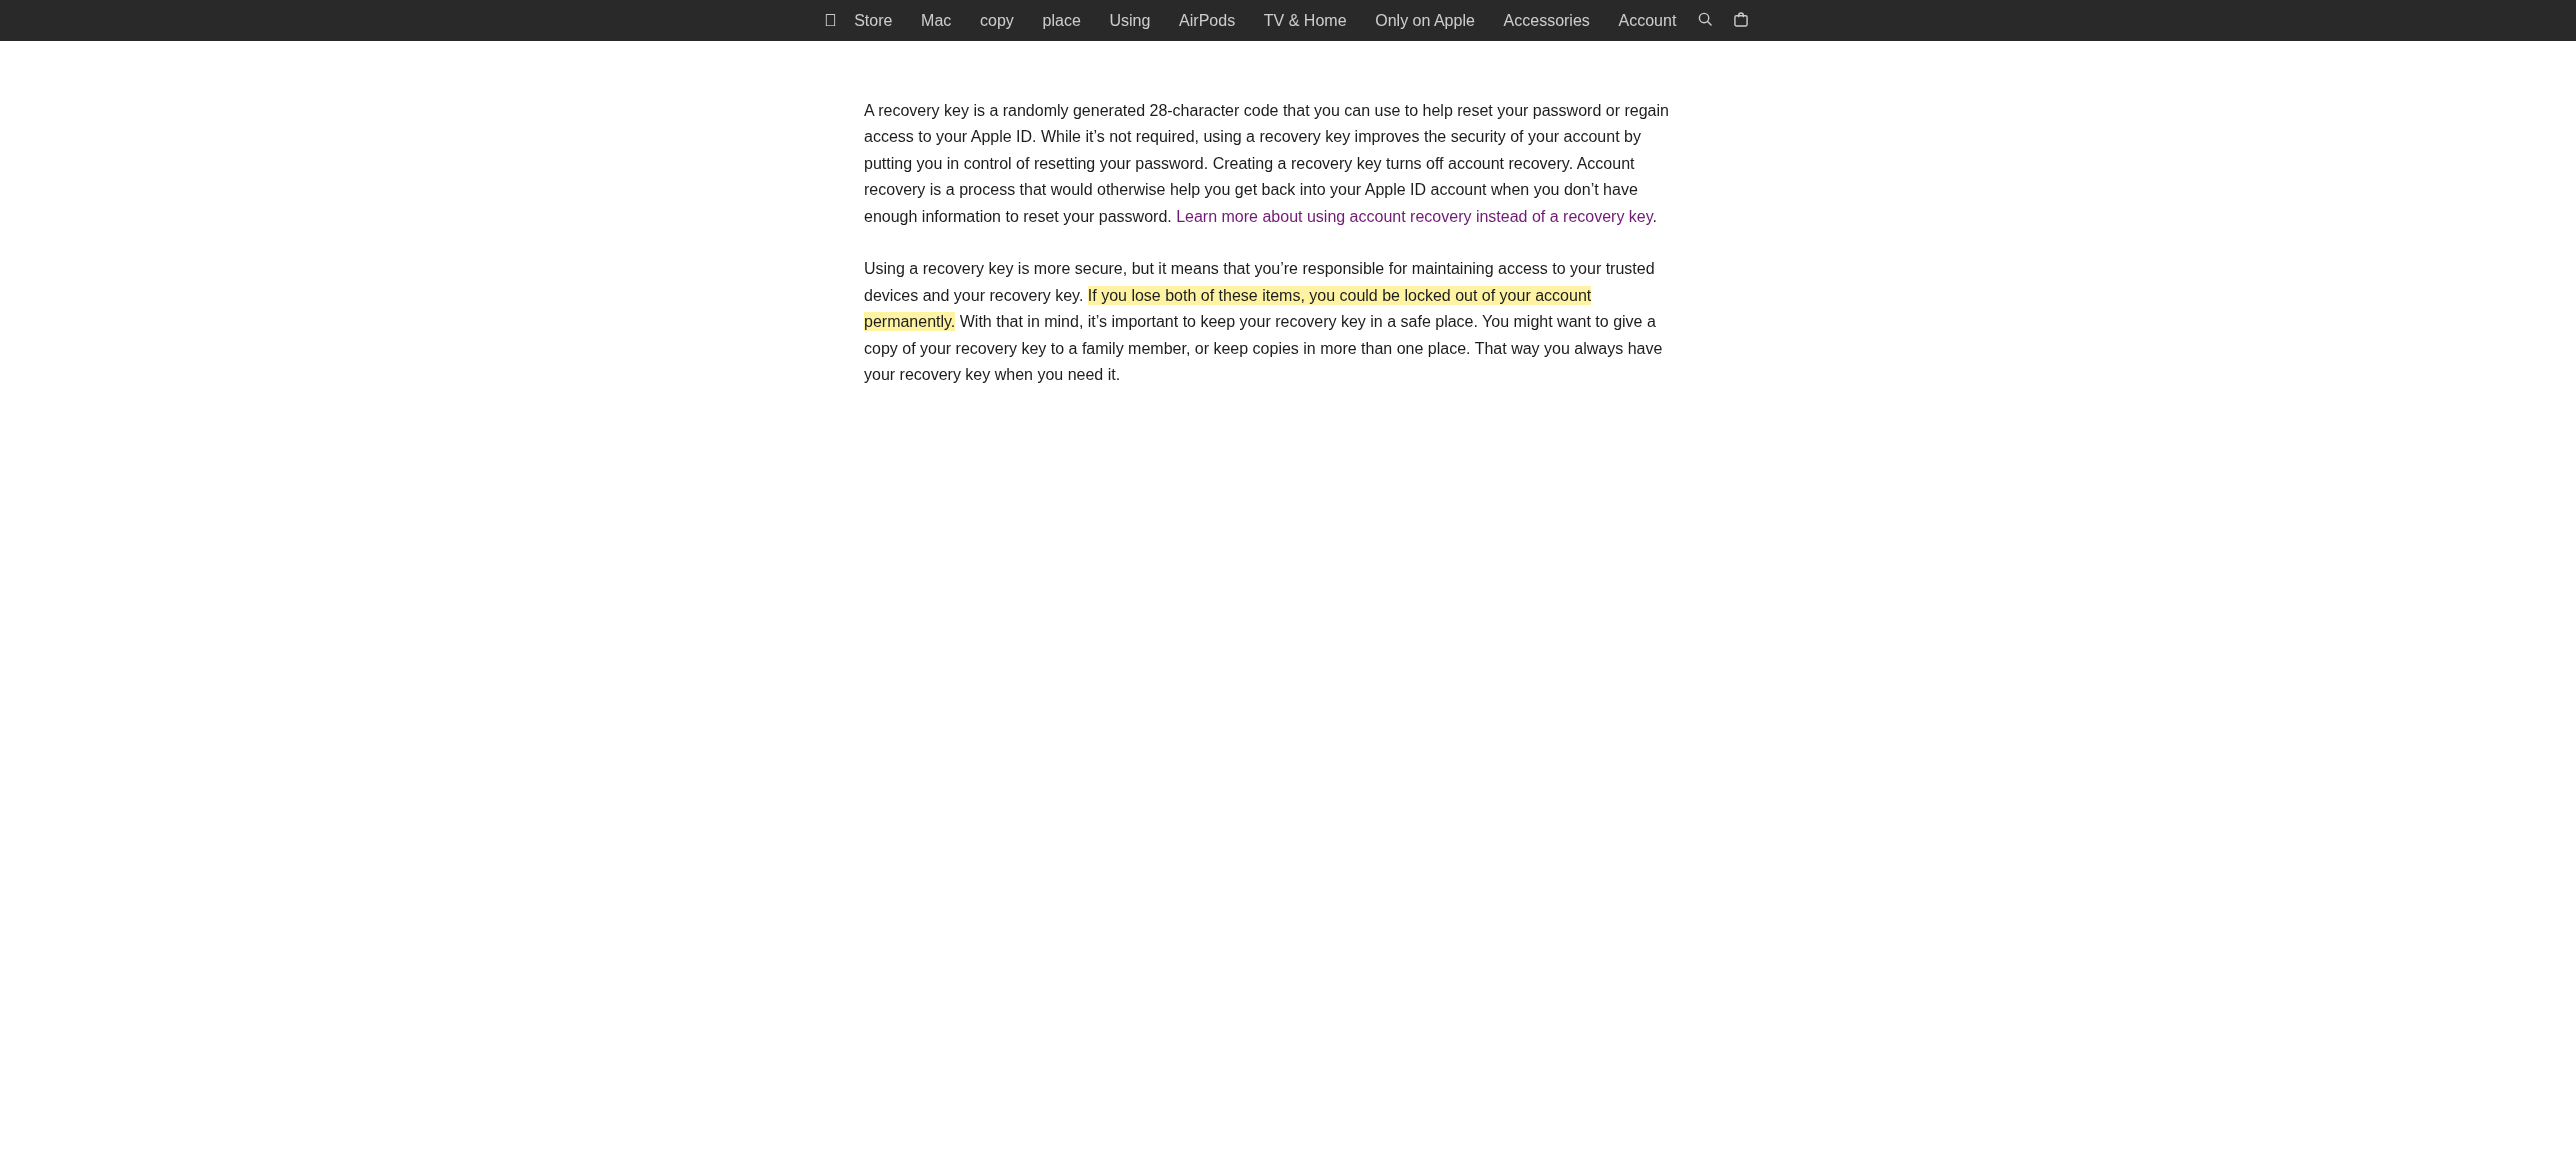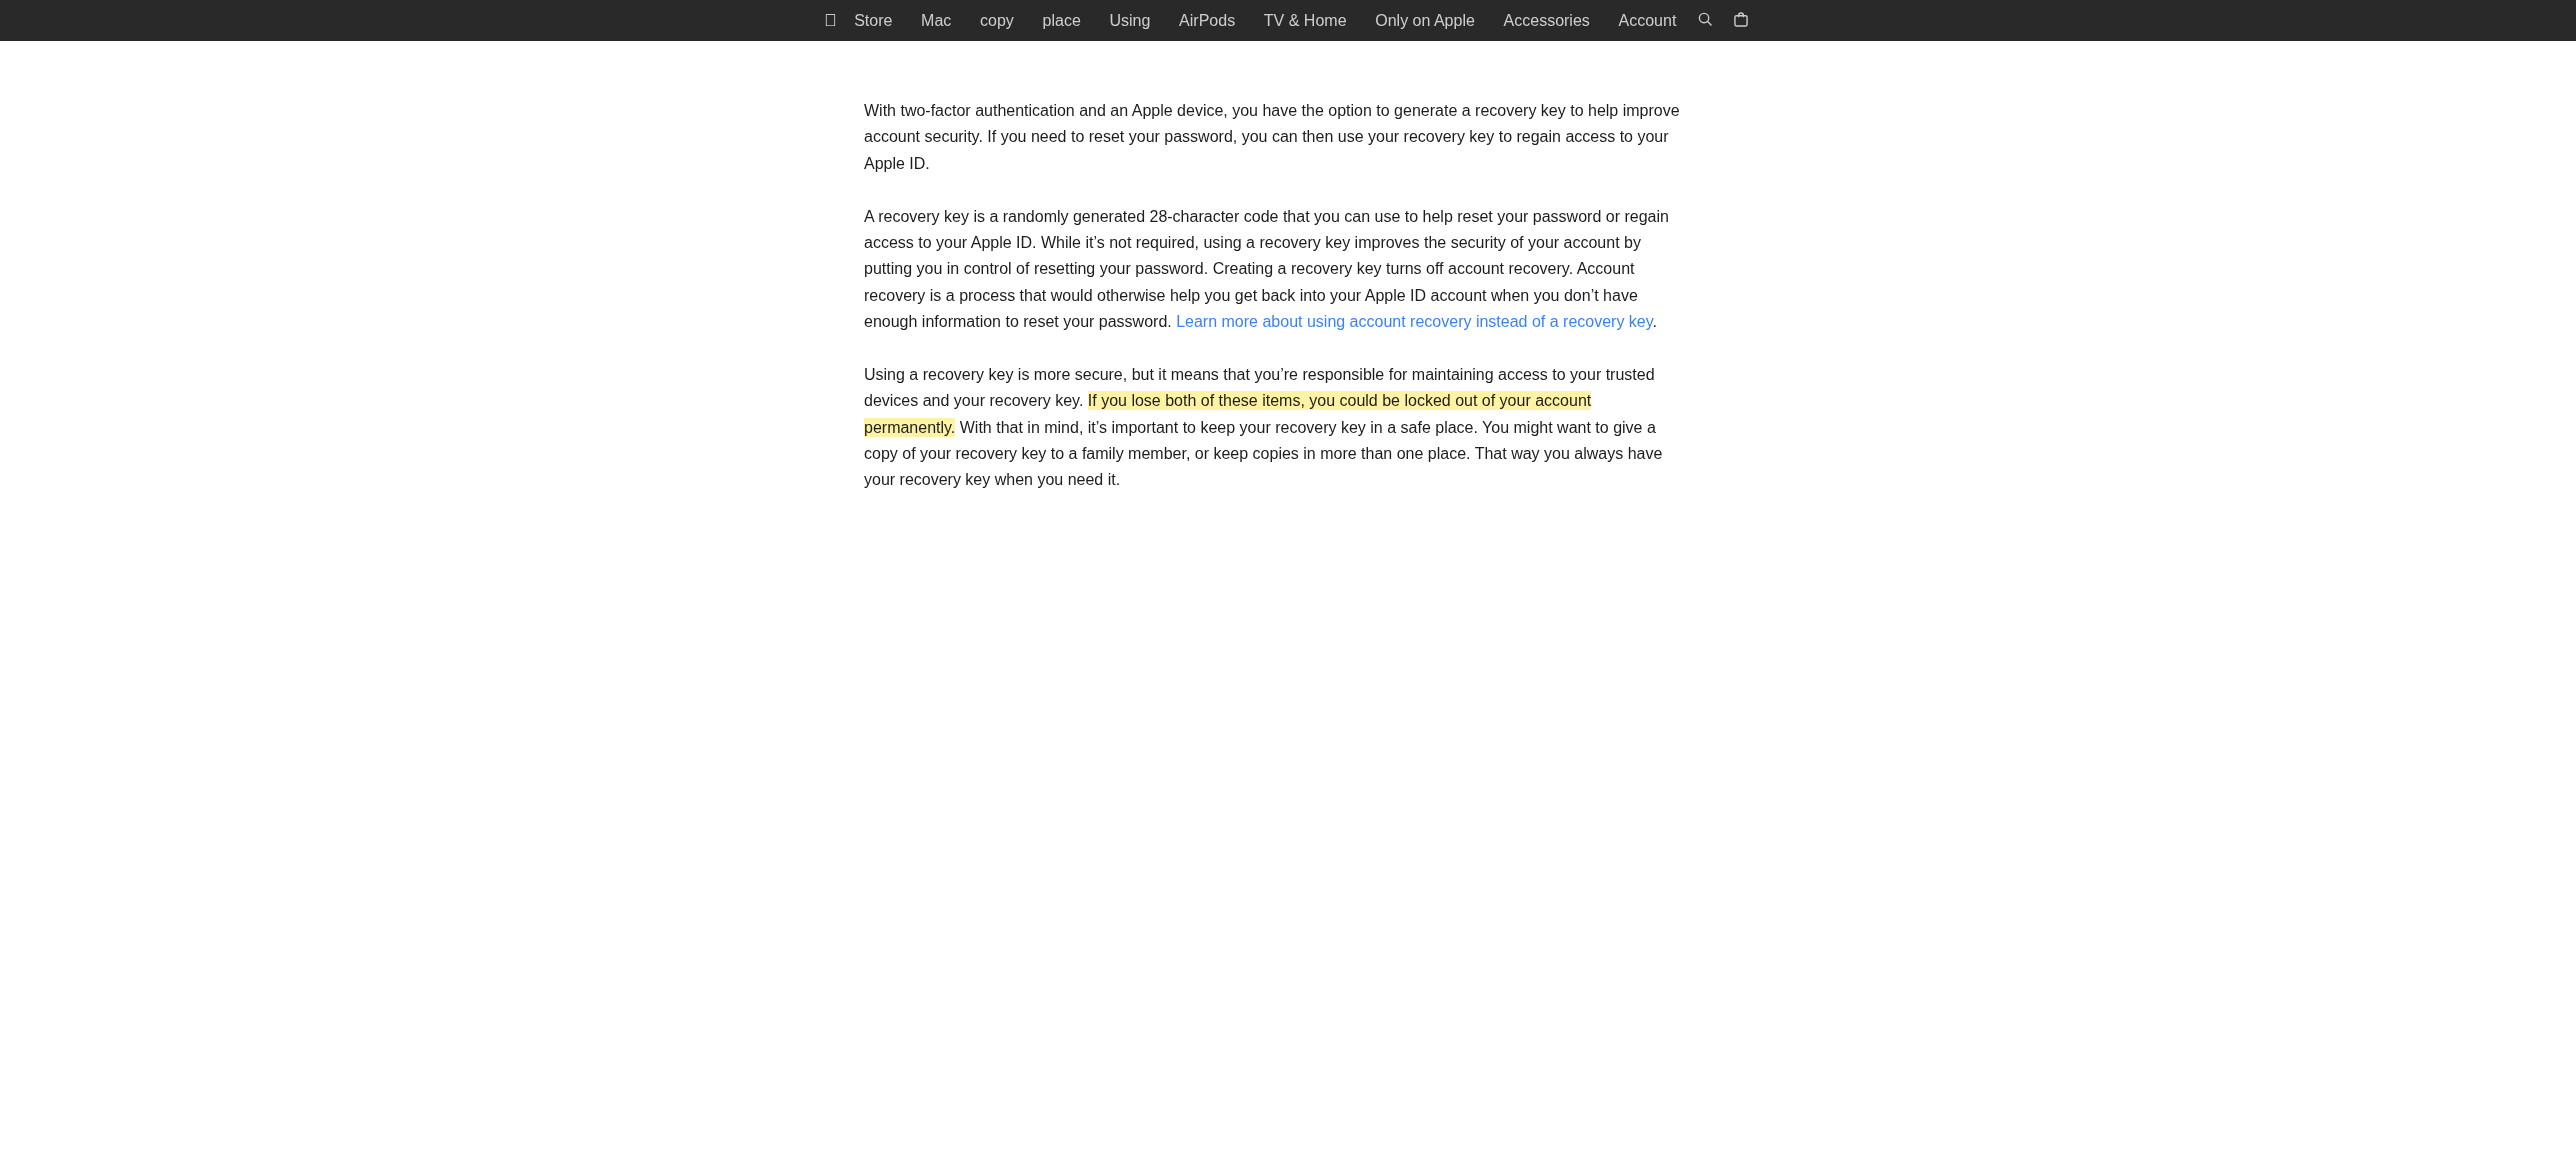--- a/index.html
+++ b/index.html
@@ -96,21 +96,21 @@
 
     .body-paragraph {
       font-size: 16px;
       line-height: 1.65;
       color: #1d1d1f;
       margin-bottom: 26.4px;
       max-width: 820px;
     }
 
     .link-text {
-      color: #3b82f6;
+      color: #701a75;
       text-decoration: none;
     }
 
     mark {
       background-color: #fef3a3;
       color: inherit;
       padding: 0.9px 0;
     }
   </style>
 </head>
@@ -142,21 +142,20 @@
           <path d="M5 6V4.5a2.5 2.5 0 0 1 5 0V6" stroke="#f5f5f7" stroke-width="1.5" stroke-linecap="round"></path>
         </svg>
       </button>
     </div>
   </div>
 </nav>
 
 <main>
   <div class="content">
 
-    <p class="intro-paragraph">With two-factor authentication and an Apple device, you have the option to generate a recovery key to help improve account security. If you need to reset your password, you can then use your recovery key to regain access to your Apple ID.</p>
 
     <p class="body-paragraph">
       <span>A recovery key is a randomly generated 28-character code that you can use to help reset your password or regain access to your Apple ID. While it’s not required, using a recovery key improves the security of your account by putting you in control of resetting your password. Creating a recovery key turns off account recovery. Account recovery is a process that would otherwise help you get back into your Apple ID account when you don’t have enough information to reset your password.&nbsp;</span><a class="link-text" href="#">Learn more about using account recovery instead of a recovery key</a><span>.</span>
     </p>
 
     <p class="body-paragraph">
       <span>Using a recovery key is more secure, but it means that you’re responsible for maintaining access to your trusted devices and your recovery key.&nbsp;</span><mark>If you lose both of these items, you could be locked out of your account permanently.</mark><span>&nbsp;With that in mind, it’s important to keep your recovery key in a safe place. You might want to give a copy of your recovery key to a family member, or keep copies in more than one place. That way you always have your recovery key when you need it.</span>
     </p>
   </div>
 </main>

